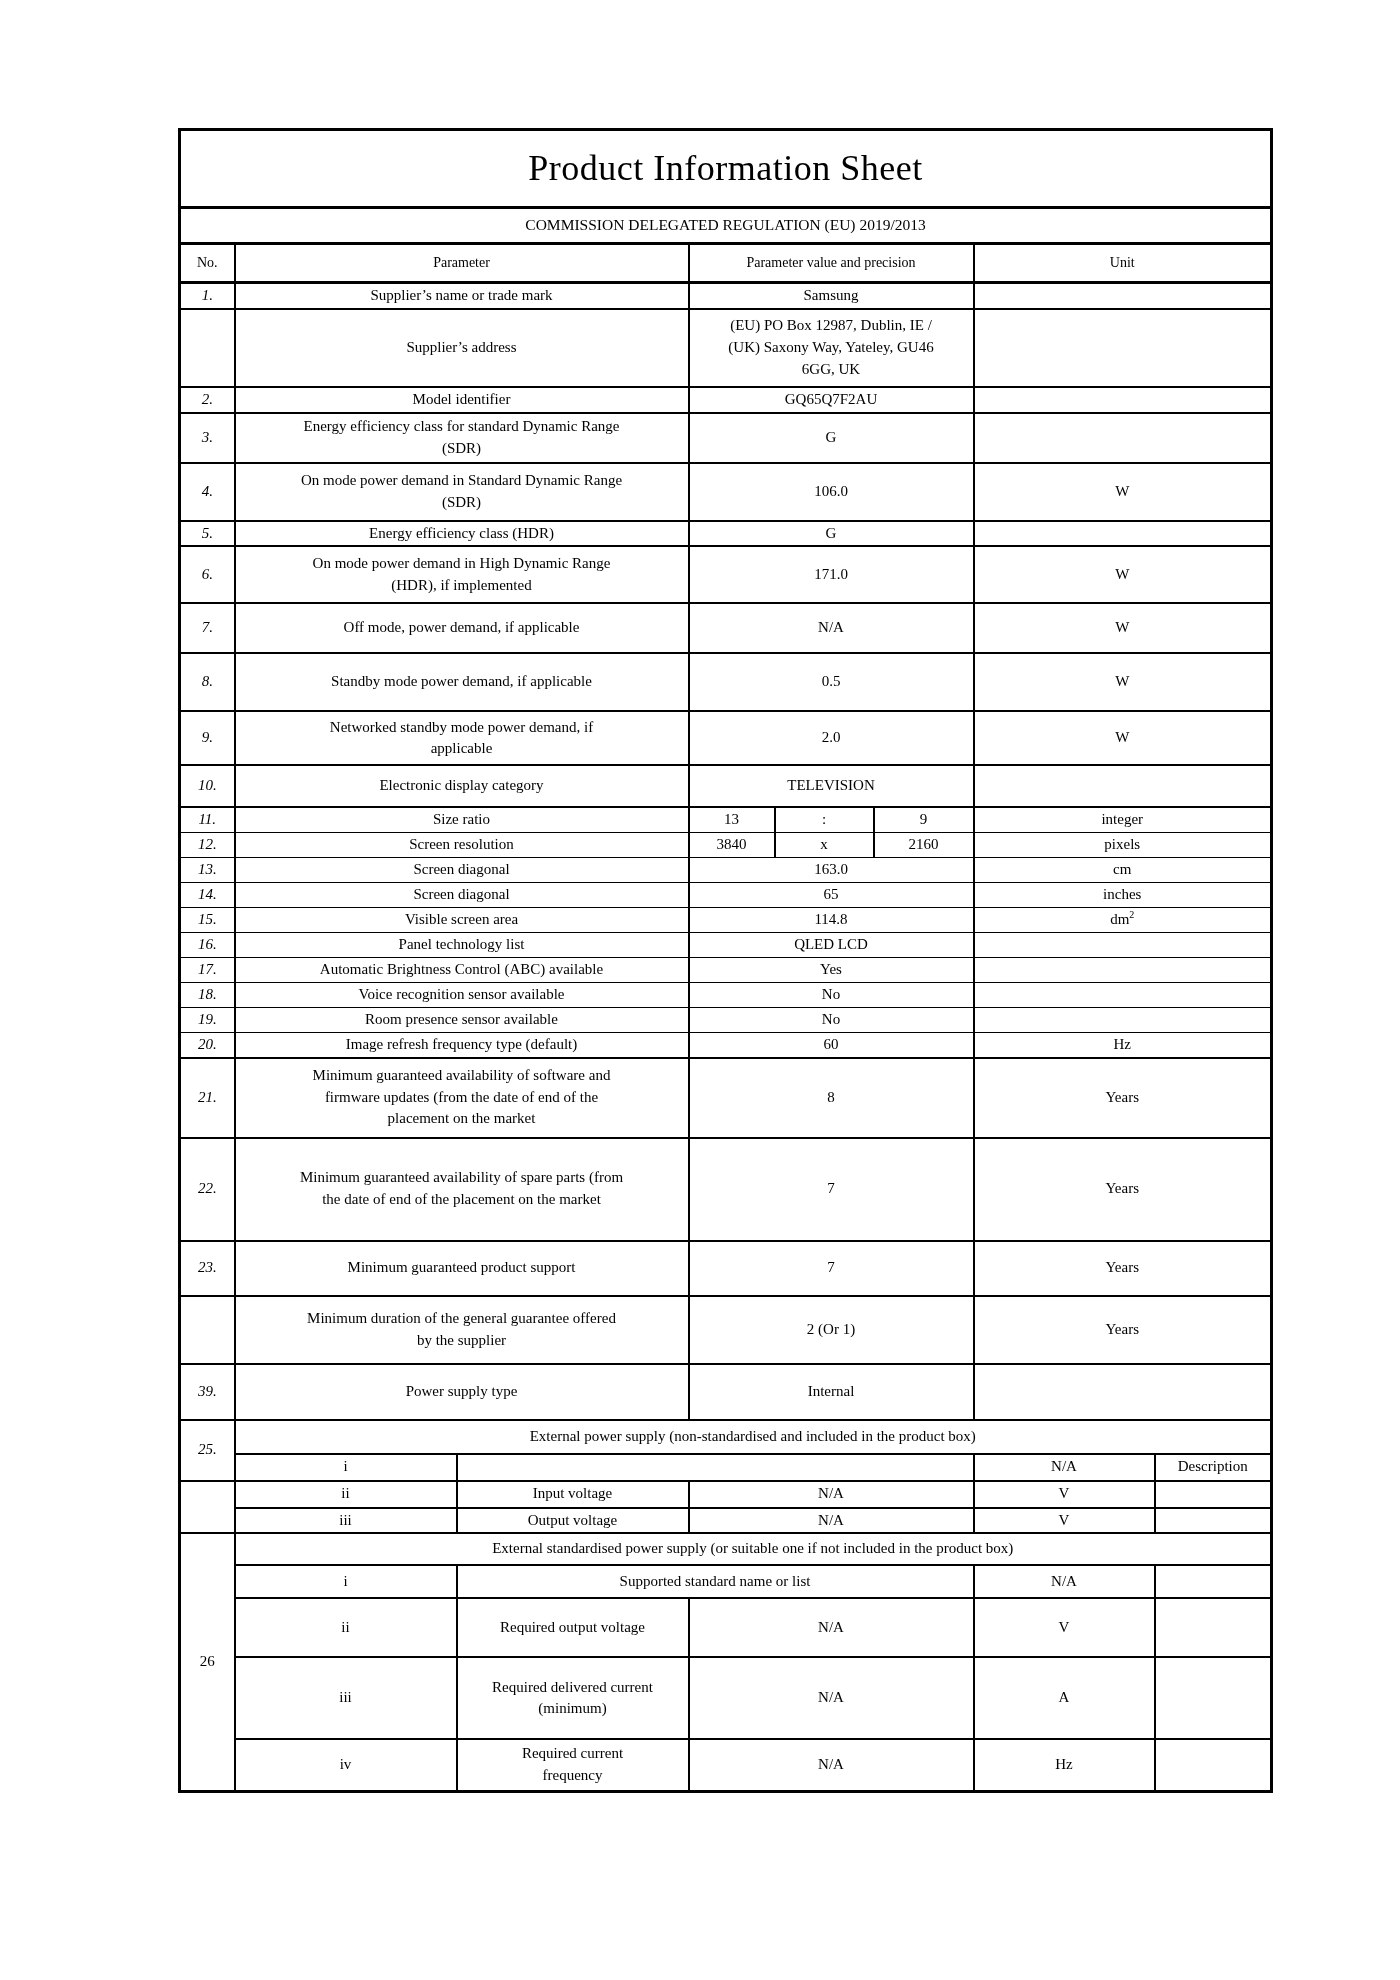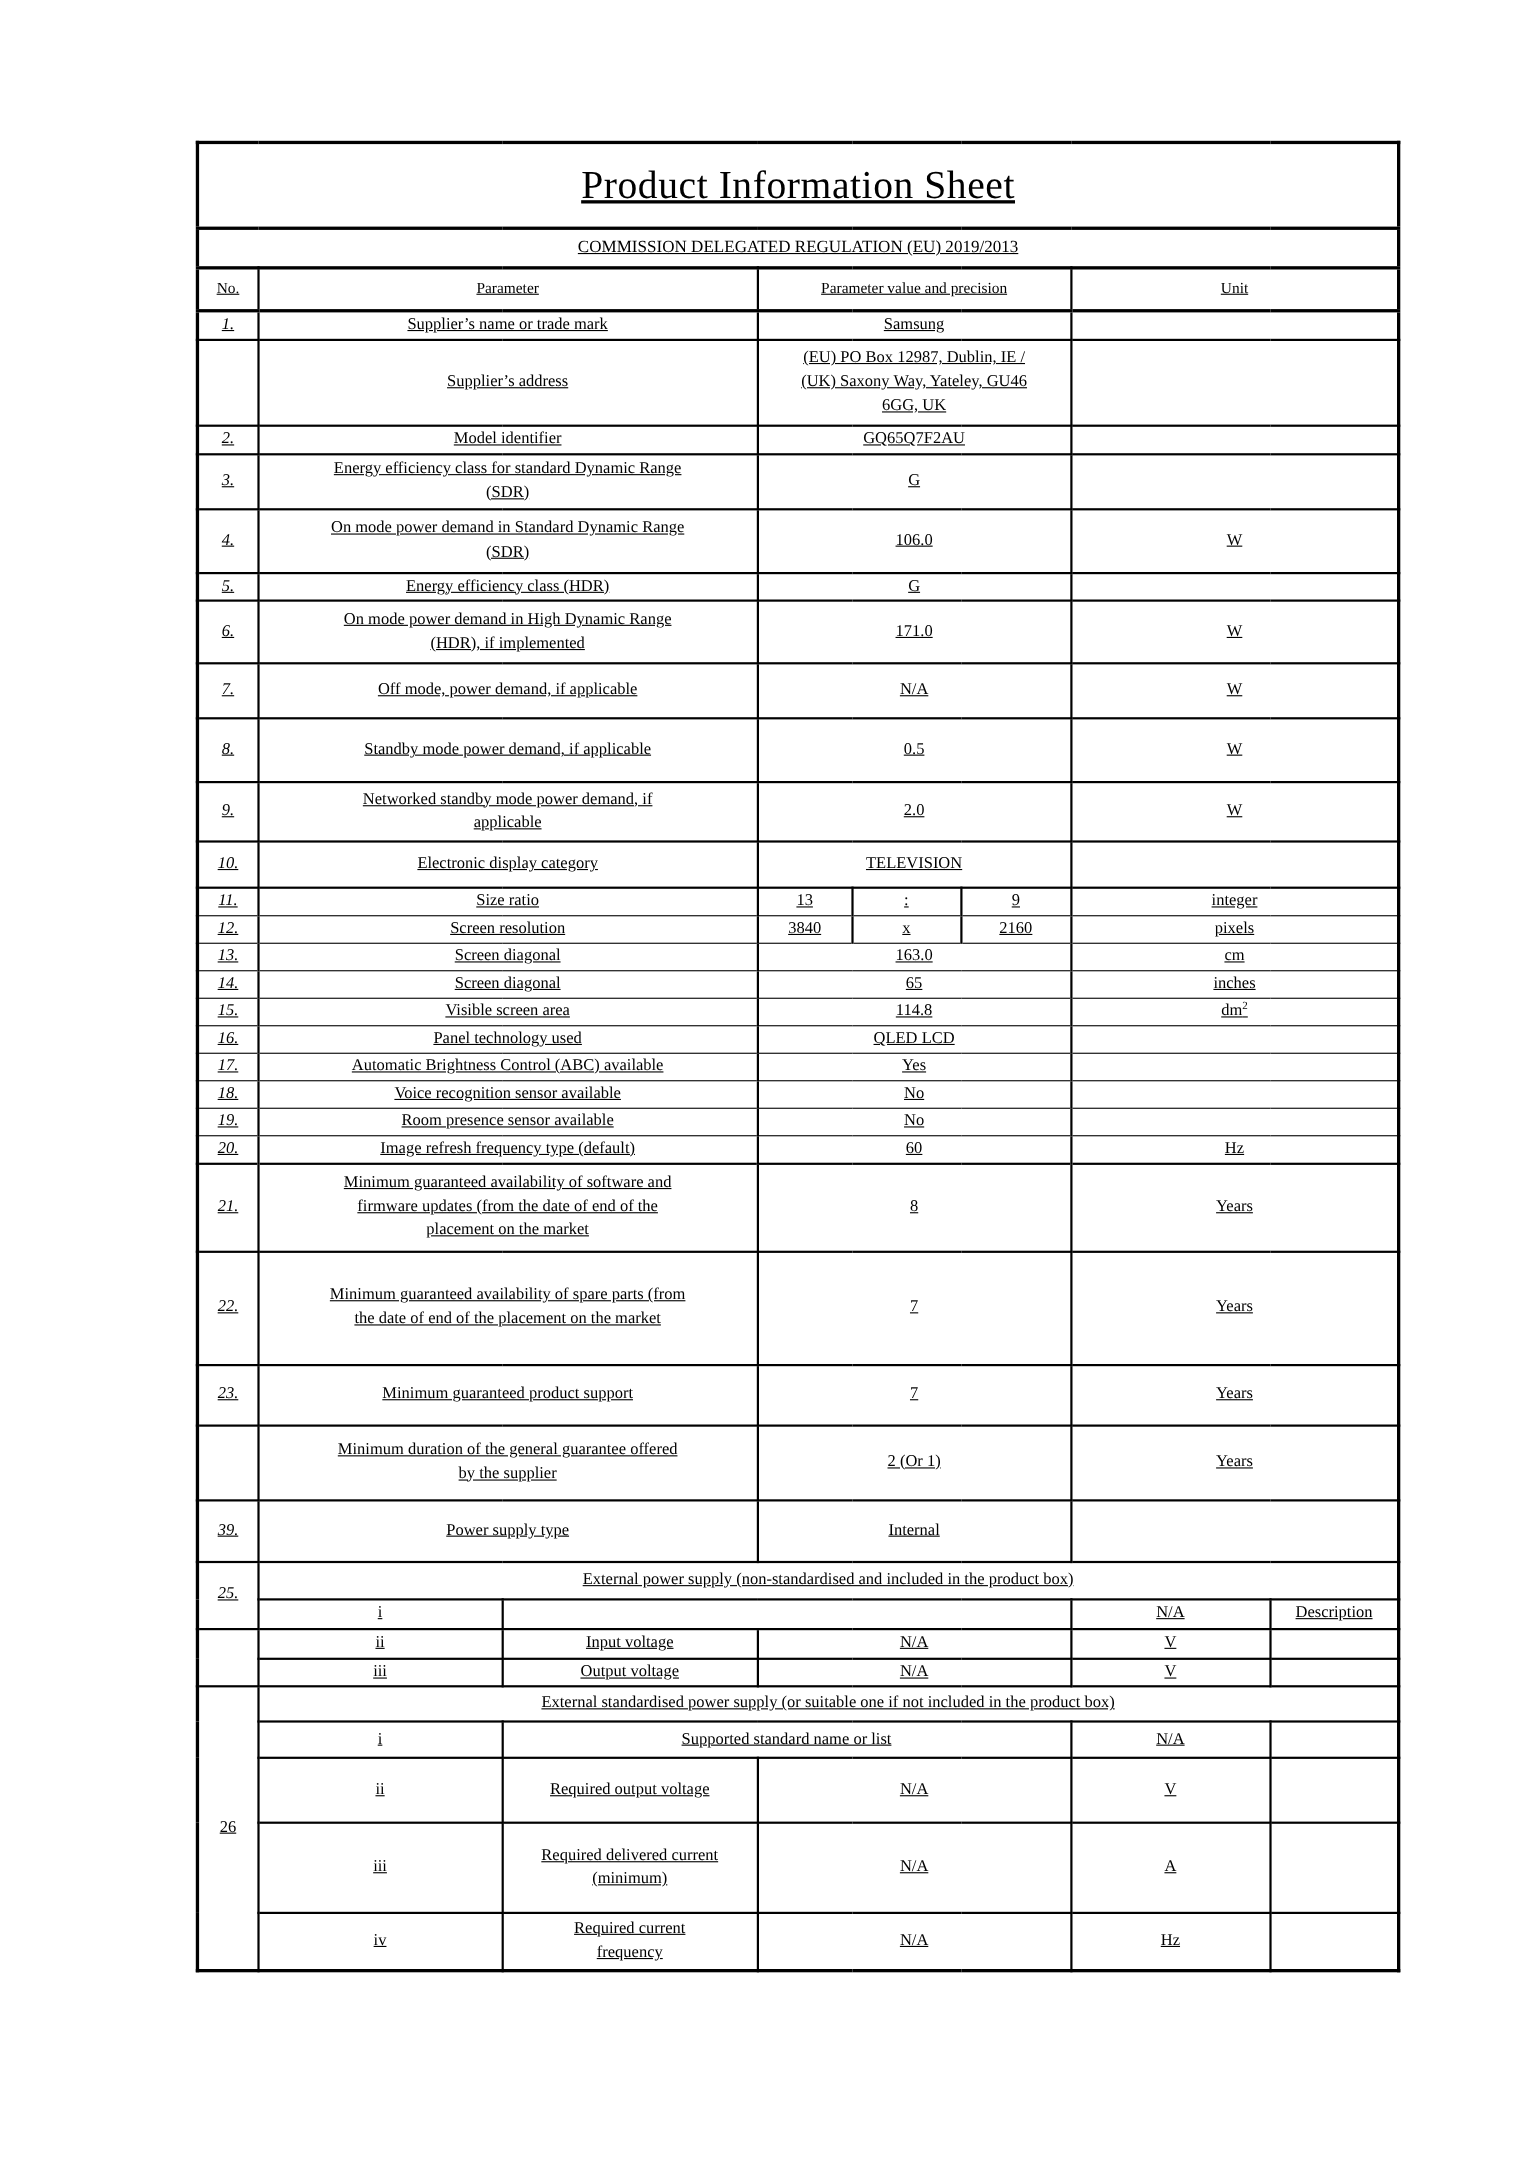--- a/index.html
+++ b/index.html
@@ -4,21 +4,21 @@
 <style>
   html,body{margin:0;padding:0;}
   body{
     width:1400px;height:1980px;
     background:#ffffff;
     color:#000;
     font-family:"Liberation Serif", serif;
     position:relative;
   }
   .sheet{
-    position:absolute;left:178px;top:128px;text-decoration:underline;
+    position:absolute;left:178px;top:128px;
   }
   table.pis{
     border-collapse:collapse;
     table-layout:fixed;
     width:1092px;
     border:3px solid #000;
     background:#fff;
   }
   td{
     border:2px solid #000;
@@ -191,21 +191,21 @@
 
   <tr class="thin" style="height:25px">
     <td class="num">15.</td>
     <td colspan="2">Visible screen area</td>
     <td colspan="3">114.8</td>
     <td colspan="2"><span>dm</span><sup>2</sup></td>
   </tr>
 
   <tr class="thin" style="height:15px">
     <td class="num">16.</td>
-    <td colspan="2">Panel technology used</td>
+    <td colspan="2">Panel technology list</td>
     <td colspan="3">QLED LCD</td>
     <td colspan="2"></td>
   </tr>
 
   <tr class="thin" style="height:25px">
     <td class="num">17.</td>
     <td colspan="2">Automatic Brightness Control (ABC) available</td>
     <td colspan="3">Yes</td>
     <td colspan="2"></td>
   </tr>

